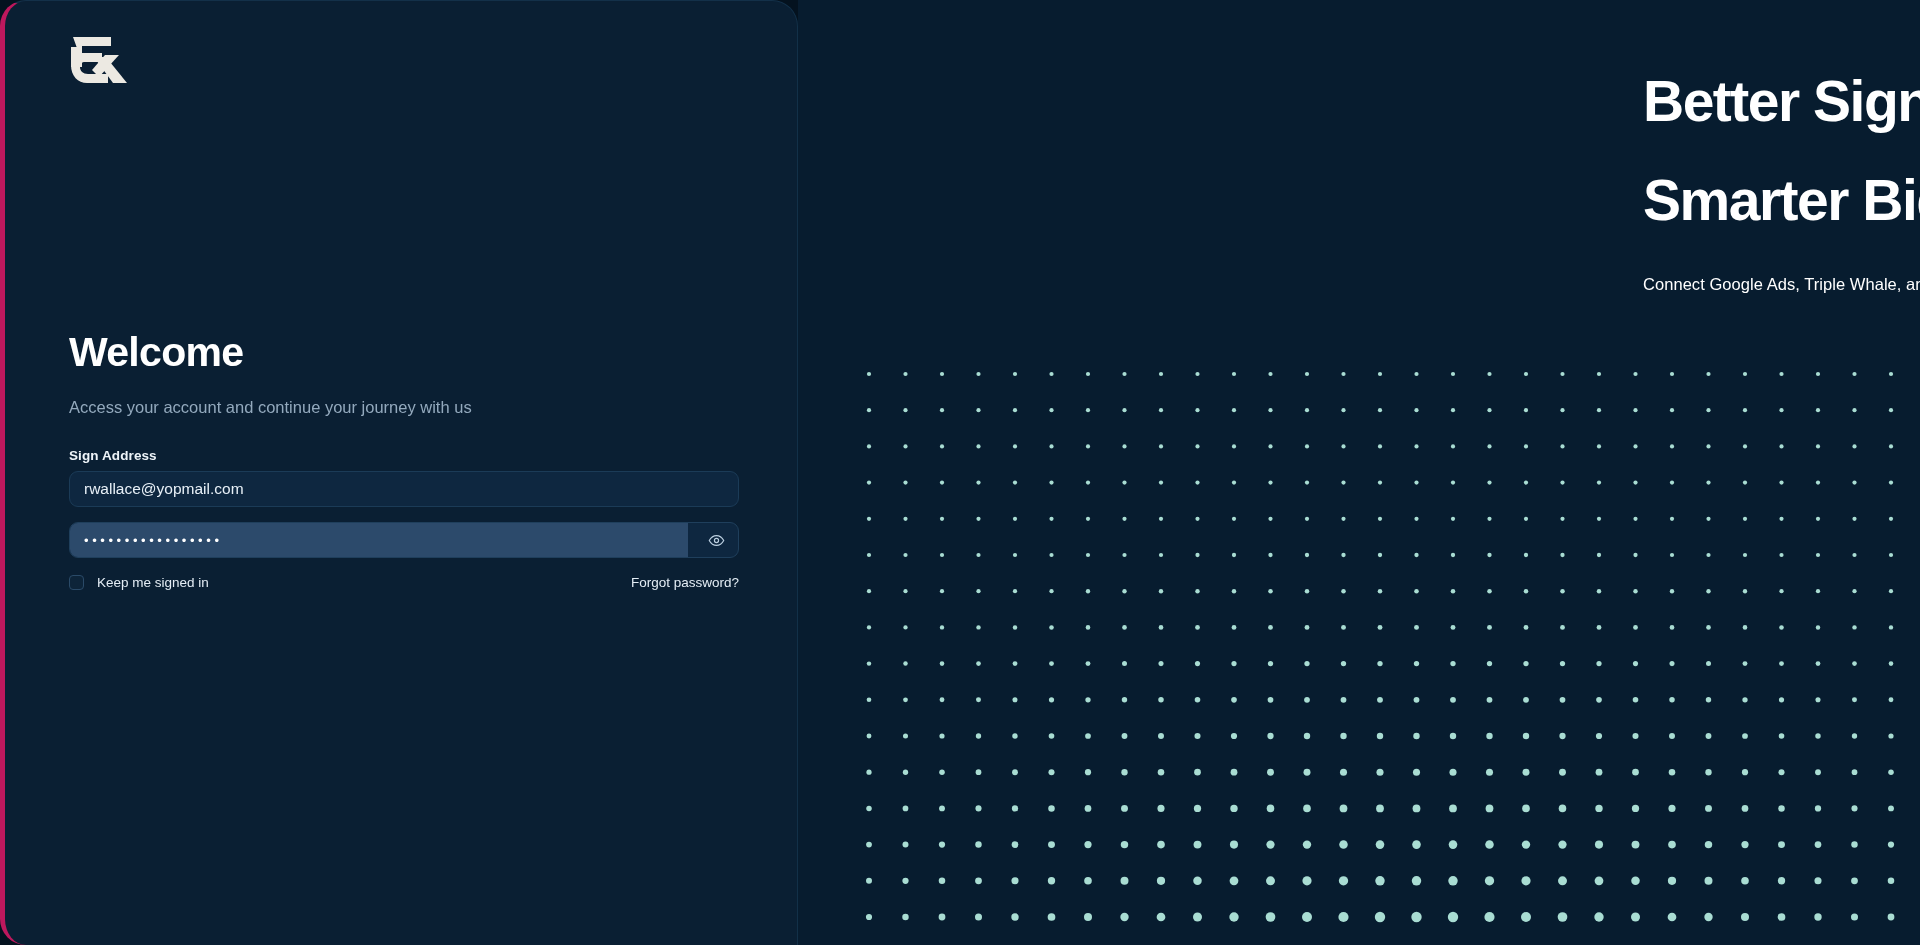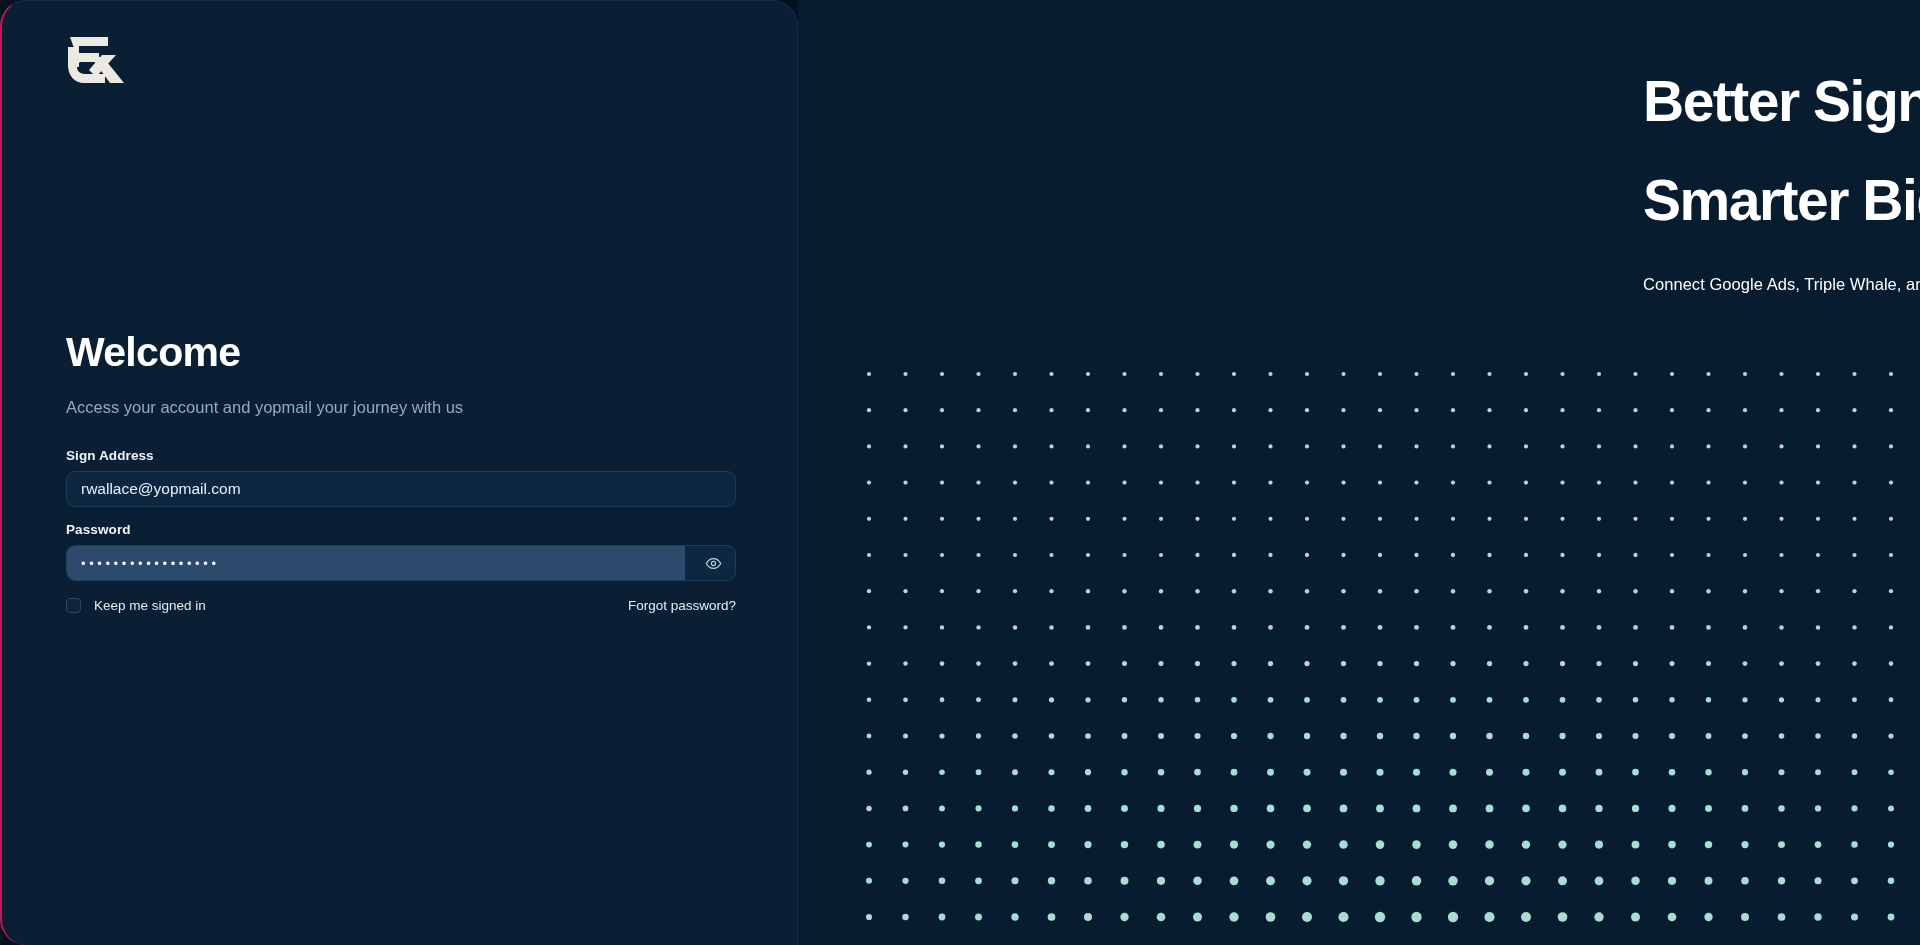--- a/index.html
+++ b/index.html
@@ -23,21 +23,21 @@
 
   
   .left-panel {
     position: relative;
     width: 798px;
     height: 945px;
     background: #0a1f33;
     border-radius: 26px 26px 0 26px;
     border-top: 1px solid #133049;
     border-right: 1px solid #123048;
-    border-left: 2px solid #be185d;
+    border-left: 5px solid #be185d;
     overflow: hidden;
     flex: none;
   }
 
   .brand-logo {
     position: absolute;
     left: 64px;
     top: 26px;
     width: 82px;
     height: 72px;
@@ -250,31 +250,30 @@
           <path d="M36 20 h14 L30 42 l-7 -7 z"></path>
           <path d="M25 22 h12 L58 48 H44 z"></path>
           <path d="M2 30 c0 -8 7 -12 14 -12 h6 v9 h-6 c-3 0 -5 2 -5 5 c0 4 3 7 8 7 h20 v9 H18 C9 48 2 41 2 30 z"></path>
         </g>
       </svg>
     </div>
 
     <div class="form-wrap">
 
       <div class="welcome-title">Welcome</div>
-      <div class="welcome-sub">Access your account and yopmail your journey with us</div>
+      <div class="welcome-sub">Access your account and continue your journey with us</div>
 
       <div class="field-block">
         <label class="field-label">Sign Address</label>
         <div class="input-shell">
           <input class="text-input" type="text" value="rwallace@yopmail.com" style="">
         </div>
       </div>
 
       <div class="field-block">
-        <label class="field-label">Password</label>
         <div class="pw-shell">
           <div class="pw-fill"></div>
           <div class="pw-dots">•••••••••••••••••</div>
           <button class="eye-btn" aria-label="toggle password">
             <svg width="17" height="17" viewBox="0 0 24 24" fill="none" stroke="#b9cdde" stroke-width="1.7" stroke-linecap="round" stroke-linejoin="round">
               <path d="M1.8 12s3.8-7 10.2-7 10.2 7 10.2 7-3.8 7-10.2 7S1.8 12 1.8 12z"></path>
               <circle cx="12" cy="12" r="2.9"></circle>
             </svg>
           </button>
         </div>

